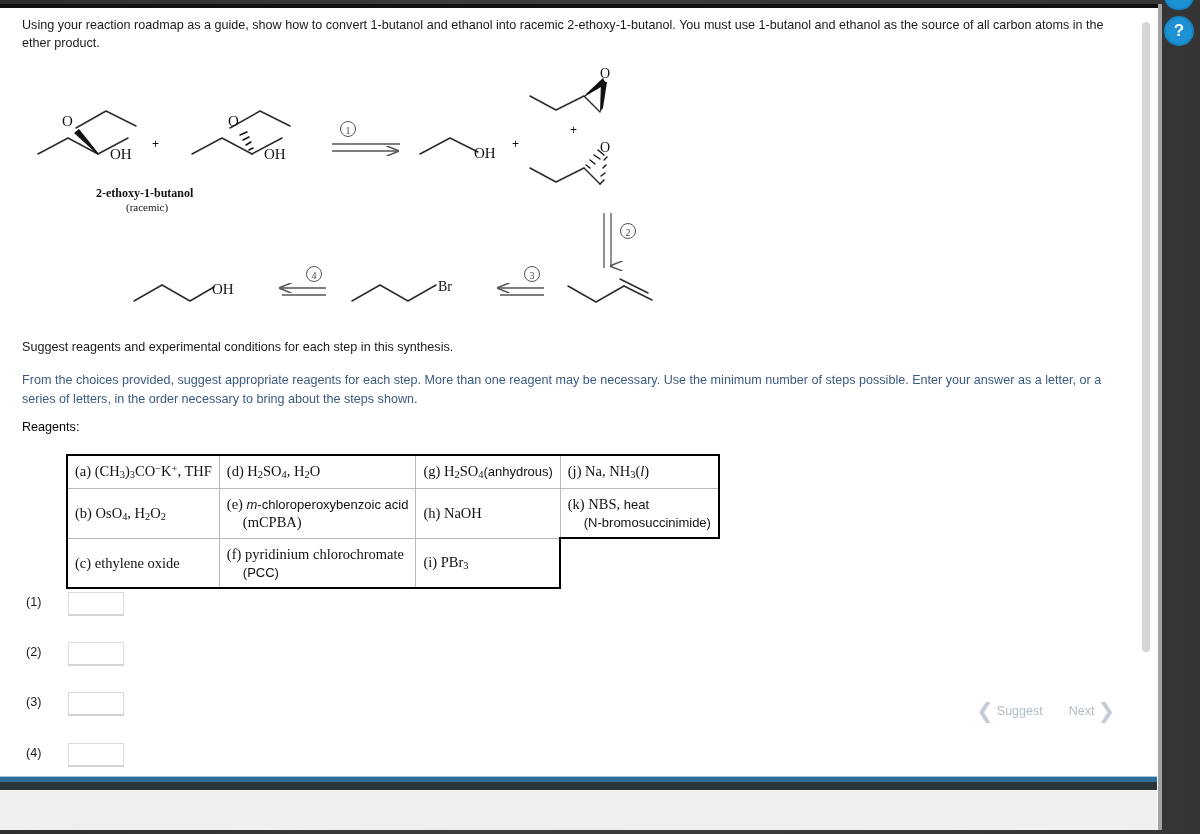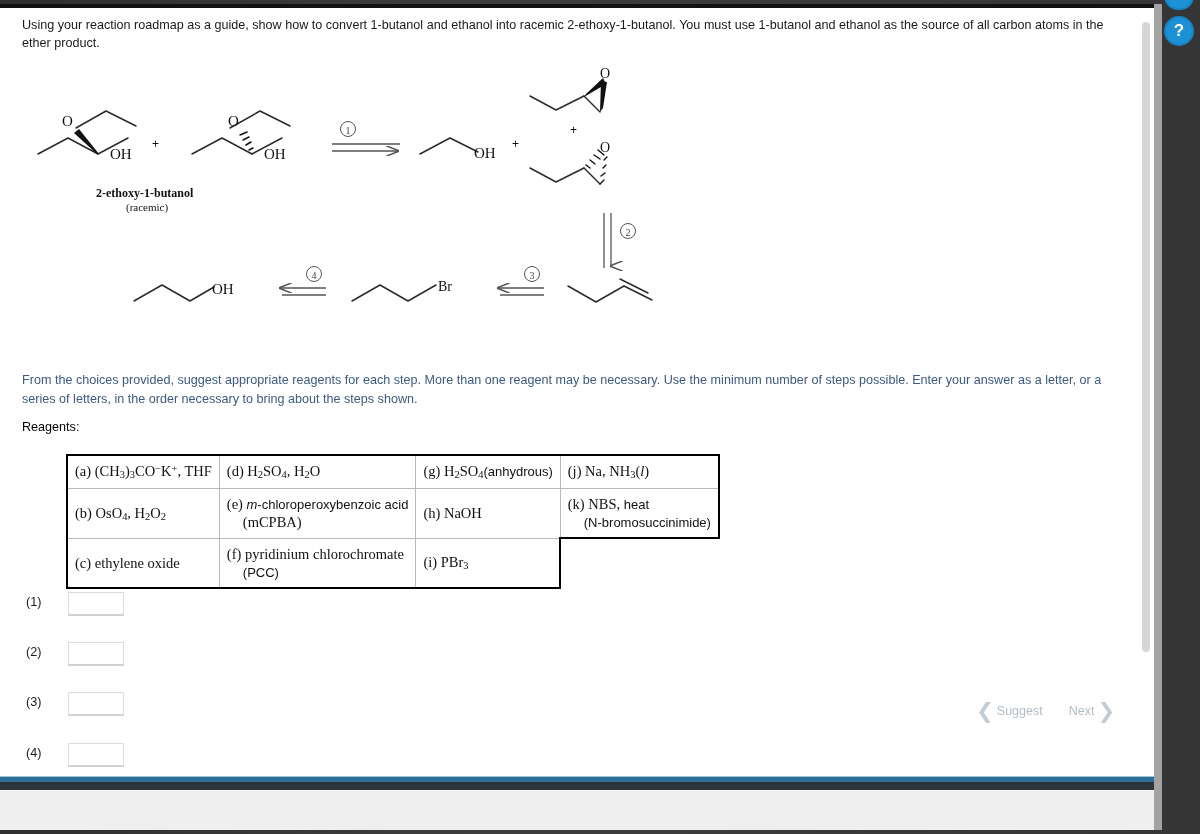--- a/index.html
+++ b/index.html
@@ -21,21 +21,21 @@
     width: 1200px; height: 834px;
     background: linear-gradient(90deg,#2f2f2f 0%, #3d3d3d 40%, #353535 100%);
   }
 
   
   .app-window {
     position: absolute;
     top: 4px; left: 0px;
     width: 1162px; height: 826px;
     background: #ffffff;
-    border-right: 8px solid #a3a3a3;
+    border-right: 4px solid #a3a3a3;
     box-sizing: border-box;
     overflow: hidden;
   }
   .top-black-strip {
     position: absolute; top: 0; left: 0;
     width: 1162px; height: 4px;
     background: #111;
   }
 
   
@@ -371,20 +371,21 @@
             <text x="314" y="222.5" text-anchor="middle" font-family="Liberation Serif, serif" font-size="10" fill="#444">4</text>
           </g>
 
           <g stroke="#2b2b2b" stroke-width="1.5" fill="none" stroke-linecap="round" stroke-linejoin="round">
             <path d="M 134,245 L 162,229 L 190,245 L 214,231"></path>
           </g>
           <text x="212" y="238" font-family="Liberation Serif, serif" font-size="15" fill="#111">OH</text>
         </svg>
       </div>
 
+      <div class="instr1">Suggest reagents and experimental conditions for each step in this synthesis.</div>
       <div class="instr2">From the choices provided, suggest appropriate reagents for each step. More than one reagent may be necessary. Use the minimum number of steps possible. Enter your answer as a letter, or a series of letters, in the order necessary to bring about the steps shown.</div>
       <div class="reagents-label">Reagents:</div>
 
       <div class="reagent-table-wrap">
         <table class="reagents">
           <tbody>
               <tr>
             <td class="outer-l outer-t">
               <span>(a)</span>
               <span> (CH<sub>3</sub>)<sub>3</sub>CO<sup>−</sup>K<sup>+</sup>, THF</span>

